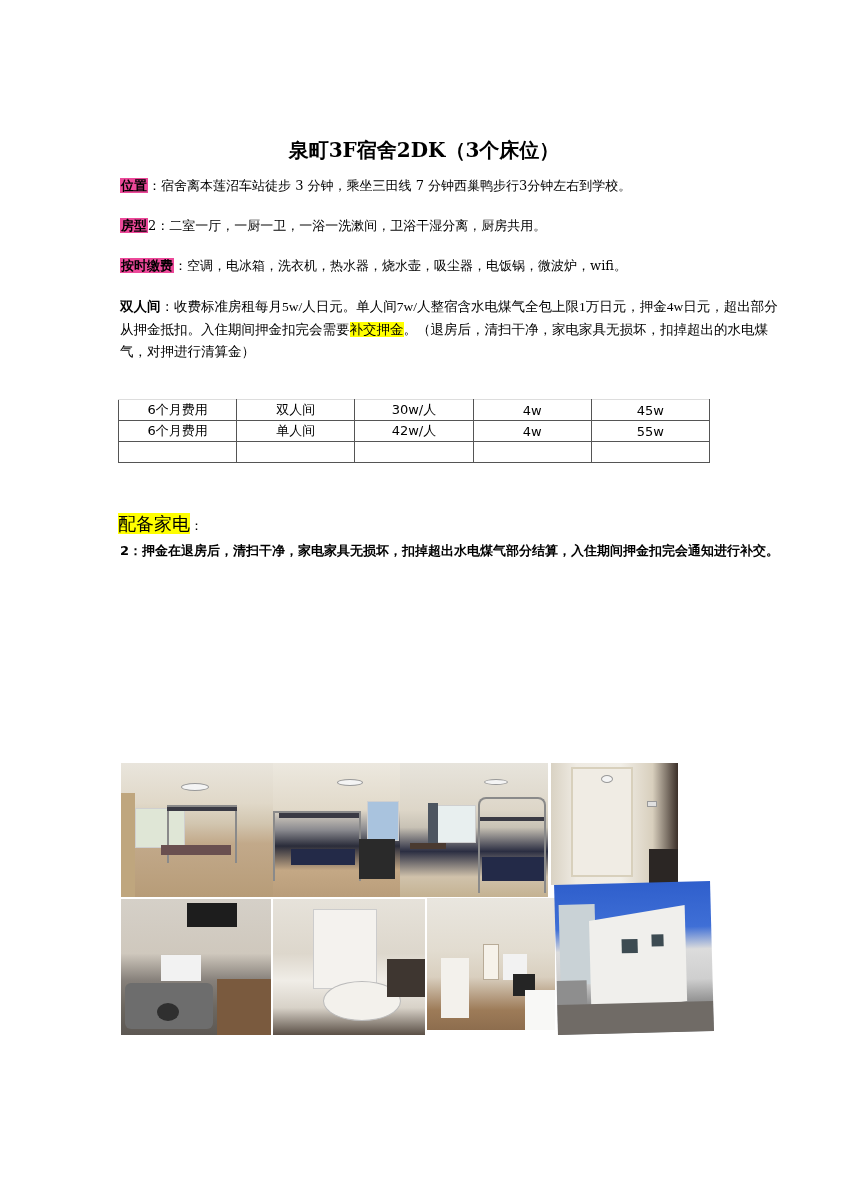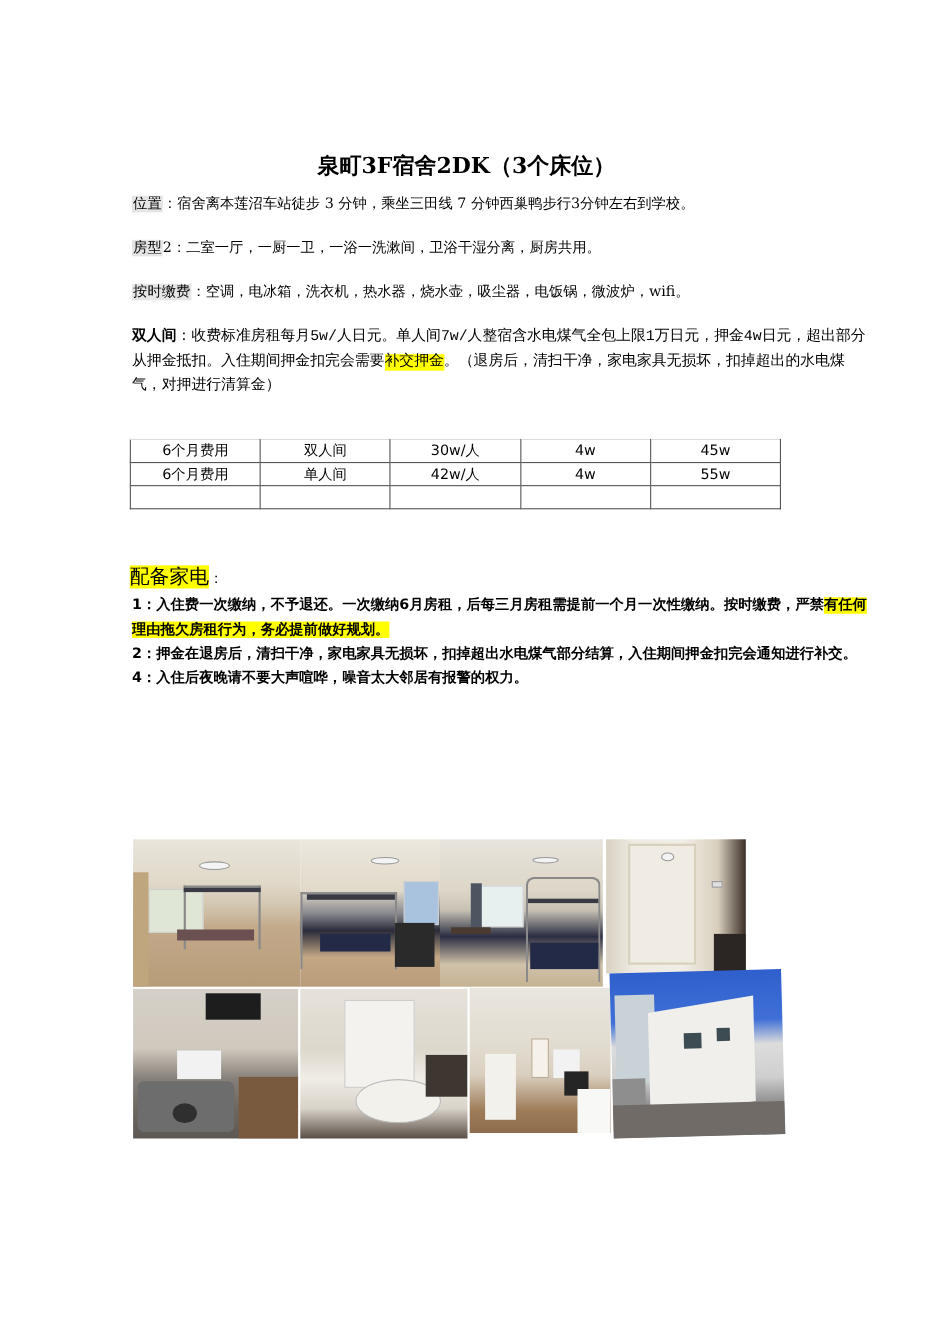--- a/index.html
+++ b/index.html
@@ -9,30 +9,30 @@
     .title {
       position: absolute; left: 0; width: 848px; top: 122px;
       text-align: center; font-size: 20px; letter-spacing: 0px;
       font-family: "DejaVu Serif", "Liberation Serif", serif;
       margin-top: 15px;
     }
     .line {
       position: absolute; left: 120px; font-size: 13px; white-space: nowrap;
       line-height: 18px;
     }
-    .redlabel { background: #e5e5e5; font-weight: normal; color: #000; padding: 0 1px; }
+    .redlabel { background: #ec4899; font-weight: bold; color: #000; padding: 0 1px; }
     .hl { background: #ffff00; }
     .bold { font-weight: bold; }
 
     .fee-block {
       position: absolute; left: 120px; top: 296px; width: 670px;
       font-size: 13.5px; line-height: 22.5px;
       font-family: "DejaVu Sans", "Liberation Sans", sans-serif;
     }
-    .fee-block .body { font-family: Liberation Mono, monospace; }
+    .fee-block .body { font-family: Liberation Serif, serif; }
 
     table.fees {
       position: absolute; left: 118px; top: 399px; width: 592px;
       border-collapse: collapse; font-size: 13px;
       font-family: "DejaVu Sans", "Liberation Sans", sans-serif;
     }
     table.fees td {
       border: 1px solid #555; text-align: center; height: 21px; padding: 0;
       width: 118px;
     }
@@ -139,27 +139,21 @@
   </tr>
 </tbody>
   </table>
 
 <div class="notes-title">
   <span class="hl">配备家电</span><span style="font-size:13px;">：</span>
 </div>
 
 <div class="notes">
   <p>
-    <span>1：入住费一次缴纳，不予退还。一次缴纳6月房租，后每三月房租需提前一个月一次性缴纳。按时缴费，严禁</span><span class="hl">有任何理由拖欠房租行为，务必提前做好规划。</span>
-  </p>
-  <p>
     <span>2：押金在退房后，清扫干净，家电家具无损坏，扣掉超出水电煤气部分结算，入住期间押金扣完会通知进行补交。</span>
-  </p>
-  <p>
-    <span>4：入住后夜晚请不要大声喧哗，噪音太大邻居有报警的权力。</span>
   </p>
 </div>
 
 <div class="photo p1">
   <div class="shape light" style="left:60px;top:20px;width:28px;height:8px;"></div>
   <div class="shape window" style="left:14px;top:45px;width:50px;height:40px;background:#dfe6d6;"></div>
   <div class="shape bed-frame" style="left:46px;top:42px;width:70px;height:58px;"></div>
   <div class="shape bed-top" style="left:46px;top:44px;width:70px;height:4px;"></div>
   <div class="shape" style="left:40px;top:82px;width:70px;height:10px;background:#6a5050;"></div>
   <div class="shape" style="left:0;top:30px;width:14px;height:104px;background:#bfa67e;"></div>

